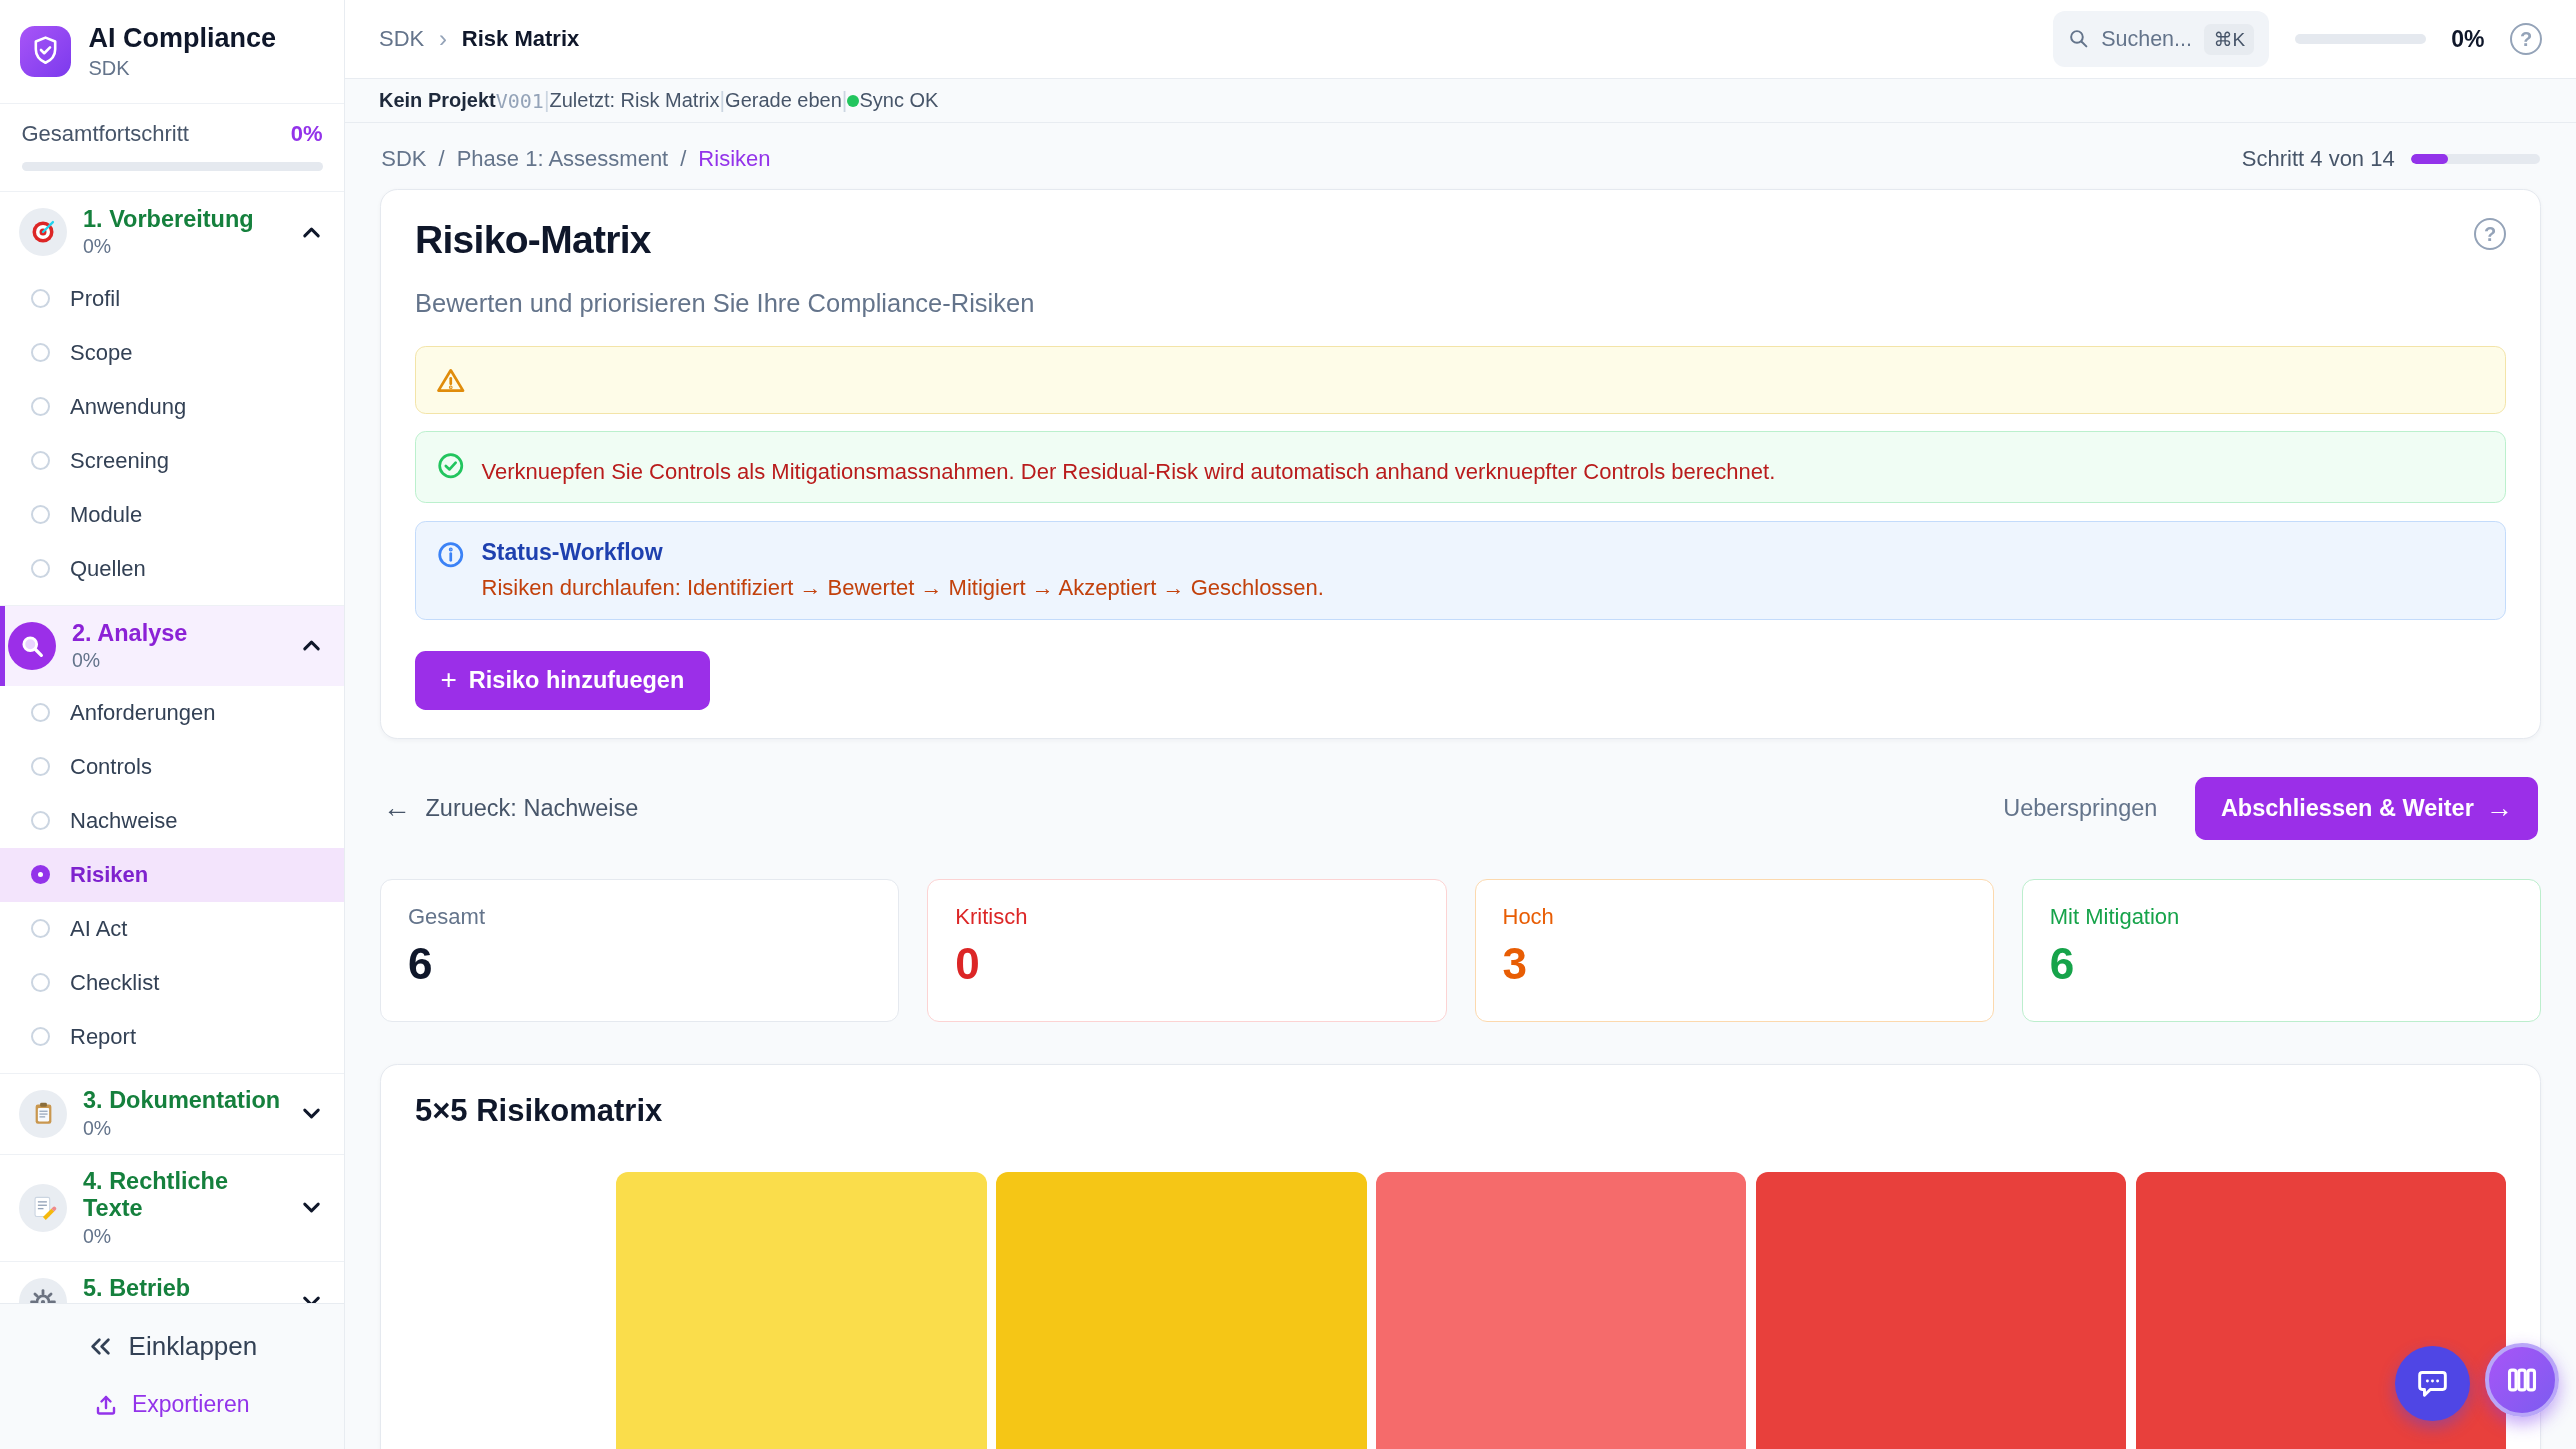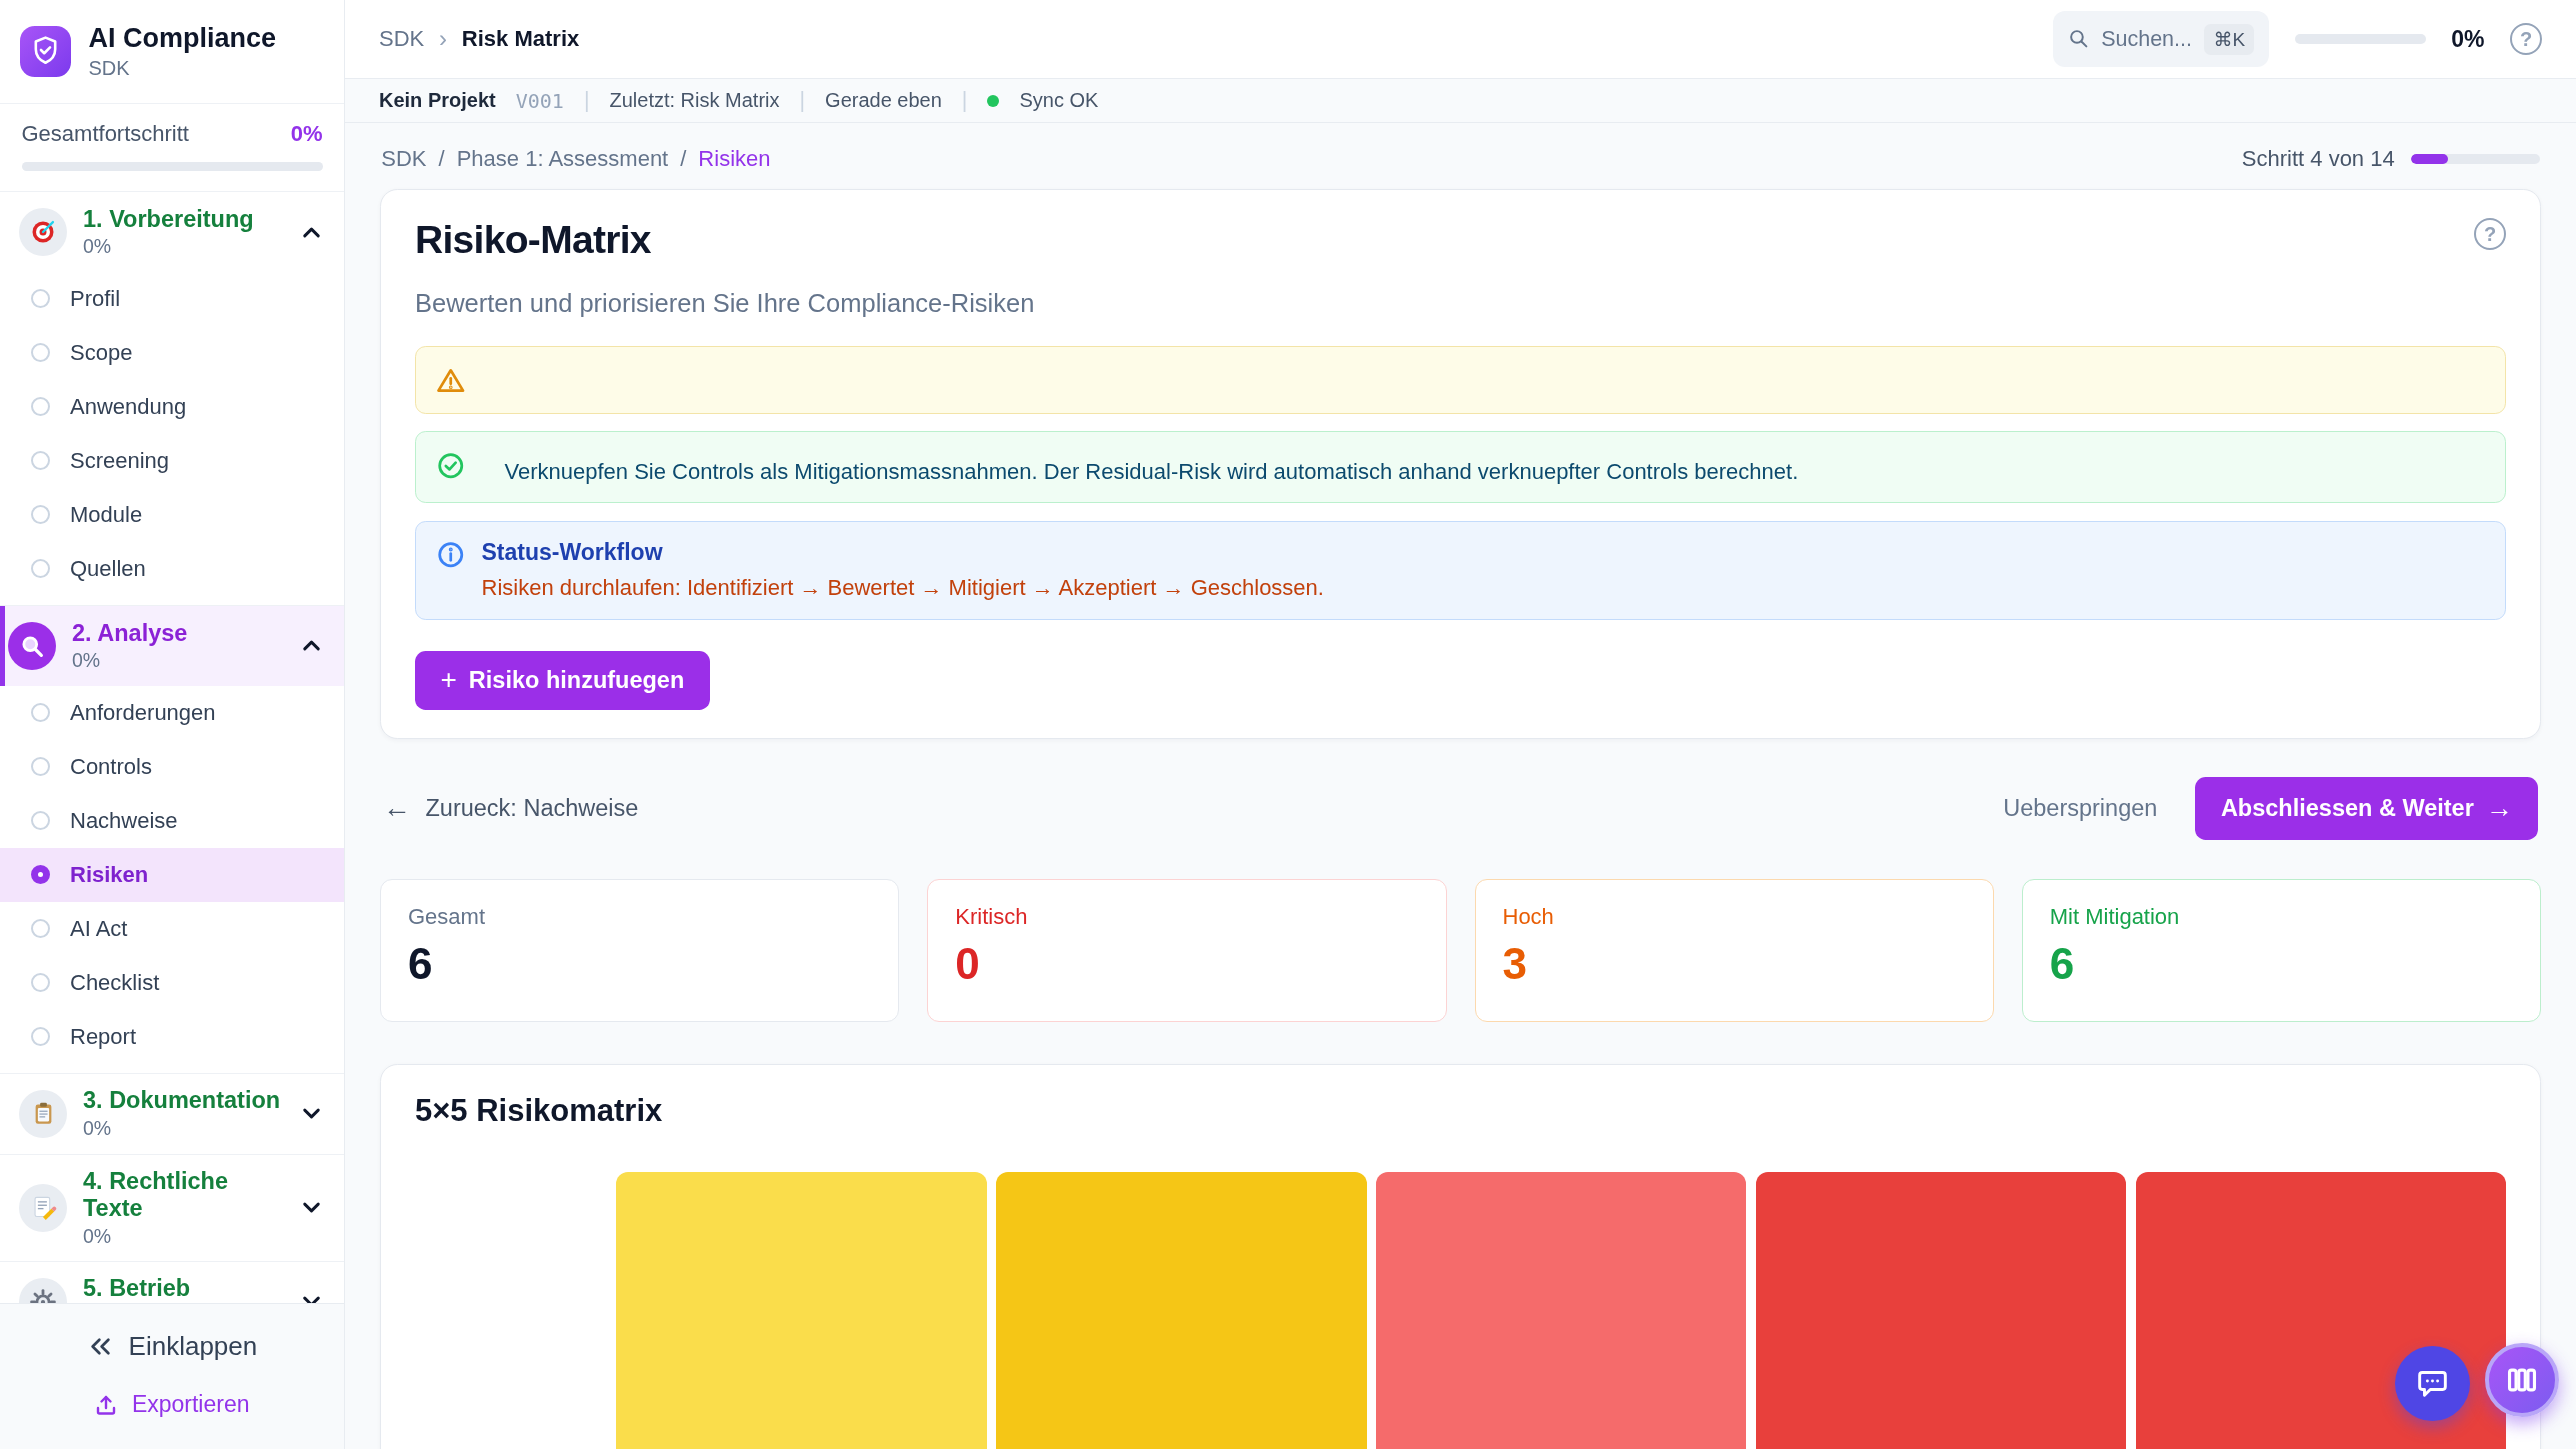--- a/index.html
+++ b/index.html
@@ -56,21 +56,21 @@
   .search { display:flex; align-items:center; gap:12px; background:#f1f4f8; border-radius:12px;
             padding:0 14.8px; height:56px; min-width:201px; cursor:text; }
   .search .ph { font-size:21.5px; color:#64748b; }
   .kbd { background:#e7ebf0; border-radius:6.7px; padding:4px 9.4px; font-size:19px; color:#475569; }
   .top-track { width:131px; height:10.7px; border-radius:5.4px; background:#e5e9ef; }
   .top-pct { font-size:23px; font-weight:bold; color:#0f172a; }
   .help-circle { width:32px; height:32px; border-radius:50%; border:2.7px solid #94a3b8; color:#94a3b8;
                  font-size:20px; font-weight:bold; display:flex; align-items:center; justify-content:center; }
 
   .statusbar { height:44px; min-height:44px; background:#f8fafc; border-bottom:1.3px solid #e8ecf1;
-               display:flex; align-items:center; gap:20px; padding:0 34px; font-size:20px; color:#475569; }
+               display:flex; align-items:center; padding:0 34px; font-size:20px; color:#475569; }
   .statusbar .proj { color:#1e293b; font-weight:bold; }
   .statusbar .ver { font-family:"DejaVu Sans Mono", monospace; color:#94a3b8; }
   .vdiv { color:#cbd5e1; font-size:21.5px; }
   .dot { width:12px; height:12px; border-radius:50%; background:#22c55e; }
 
   .content { flex:1; overflow:hidden; padding:17.4px 35px 0; }
   .page-crumb-row { display:flex; align-items:center; justify-content:space-between; margin:5.4px 1.3px 17.4px; }
   .page-crumbs { font-size:22px; color:#64748b; display:flex; gap:12px; align-items:center; }
   .page-crumbs .cur { color:#9333ea; }
   .step { display:flex; align-items:center; gap:16px; font-size:22px; color:#475569; }
@@ -82,21 +82,21 @@
   .card-title-row { display:flex; justify-content:space-between; align-items:flex-start; }
   h1 { font-size:39px; color:#0f172a; letter-spacing:-0.7px; }
   .card-sub { font-size:25.5px; color:#64748b; margin-top:27px; }
   .notices { margin-top:28px; display:flex; flex-direction:column; gap:17.4px; }
   .notice { border-radius:10.7px; border:1.3px solid; padding:17.4px 20px; display:flex; gap:16px; }
   .notice .n-title { font-size:23px; font-weight:bold; }
   .notice .n-body { font-size:22px; margin-top:9.4px; }
   .notice.warning { background:#fefce8; border-color:#f3e4a8; }
   .notice.warning .n-title { color:#8a4b10; } .notice.warning .n-body { color:#9a5b1f; }
   .notice.success { background:#f0fdf4; border-color:#bbf0cd; }
-  .notice.success .n-title { color:#166534; } .notice.success .n-body { color:#0c4a6e;margin-left:23px; }
+  .notice.success .n-title { color:#166534; } .notice.success .n-body { color:#b91c1c; }
   .notice.info { background:#eef5fe; border-color:#c3dbfb; }
   .notice.info .n-title { color:#1e40af; } .notice.info .n-body { color:#c2410c; }
   .n-icon { width:29.5px; height:29.5px; min-width:29.5px; margin-top:1.3px; }
 
   .btn { display:inline-flex; align-items:center; gap:12px; background:#9b2fe8; color:#fff;
          font-size:23.5px; font-weight:bold; border:none; border-radius:10.7px; padding:16px 25.5px; cursor:pointer; }
   .add-btn { margin-top:31px; }
   .btn .plus { font-size:28px; font-weight:normal; line-height:0.8; }
 
   .navrow { display:flex; align-items:center; justify-content:space-between; margin:38px 2.7px 0; }

